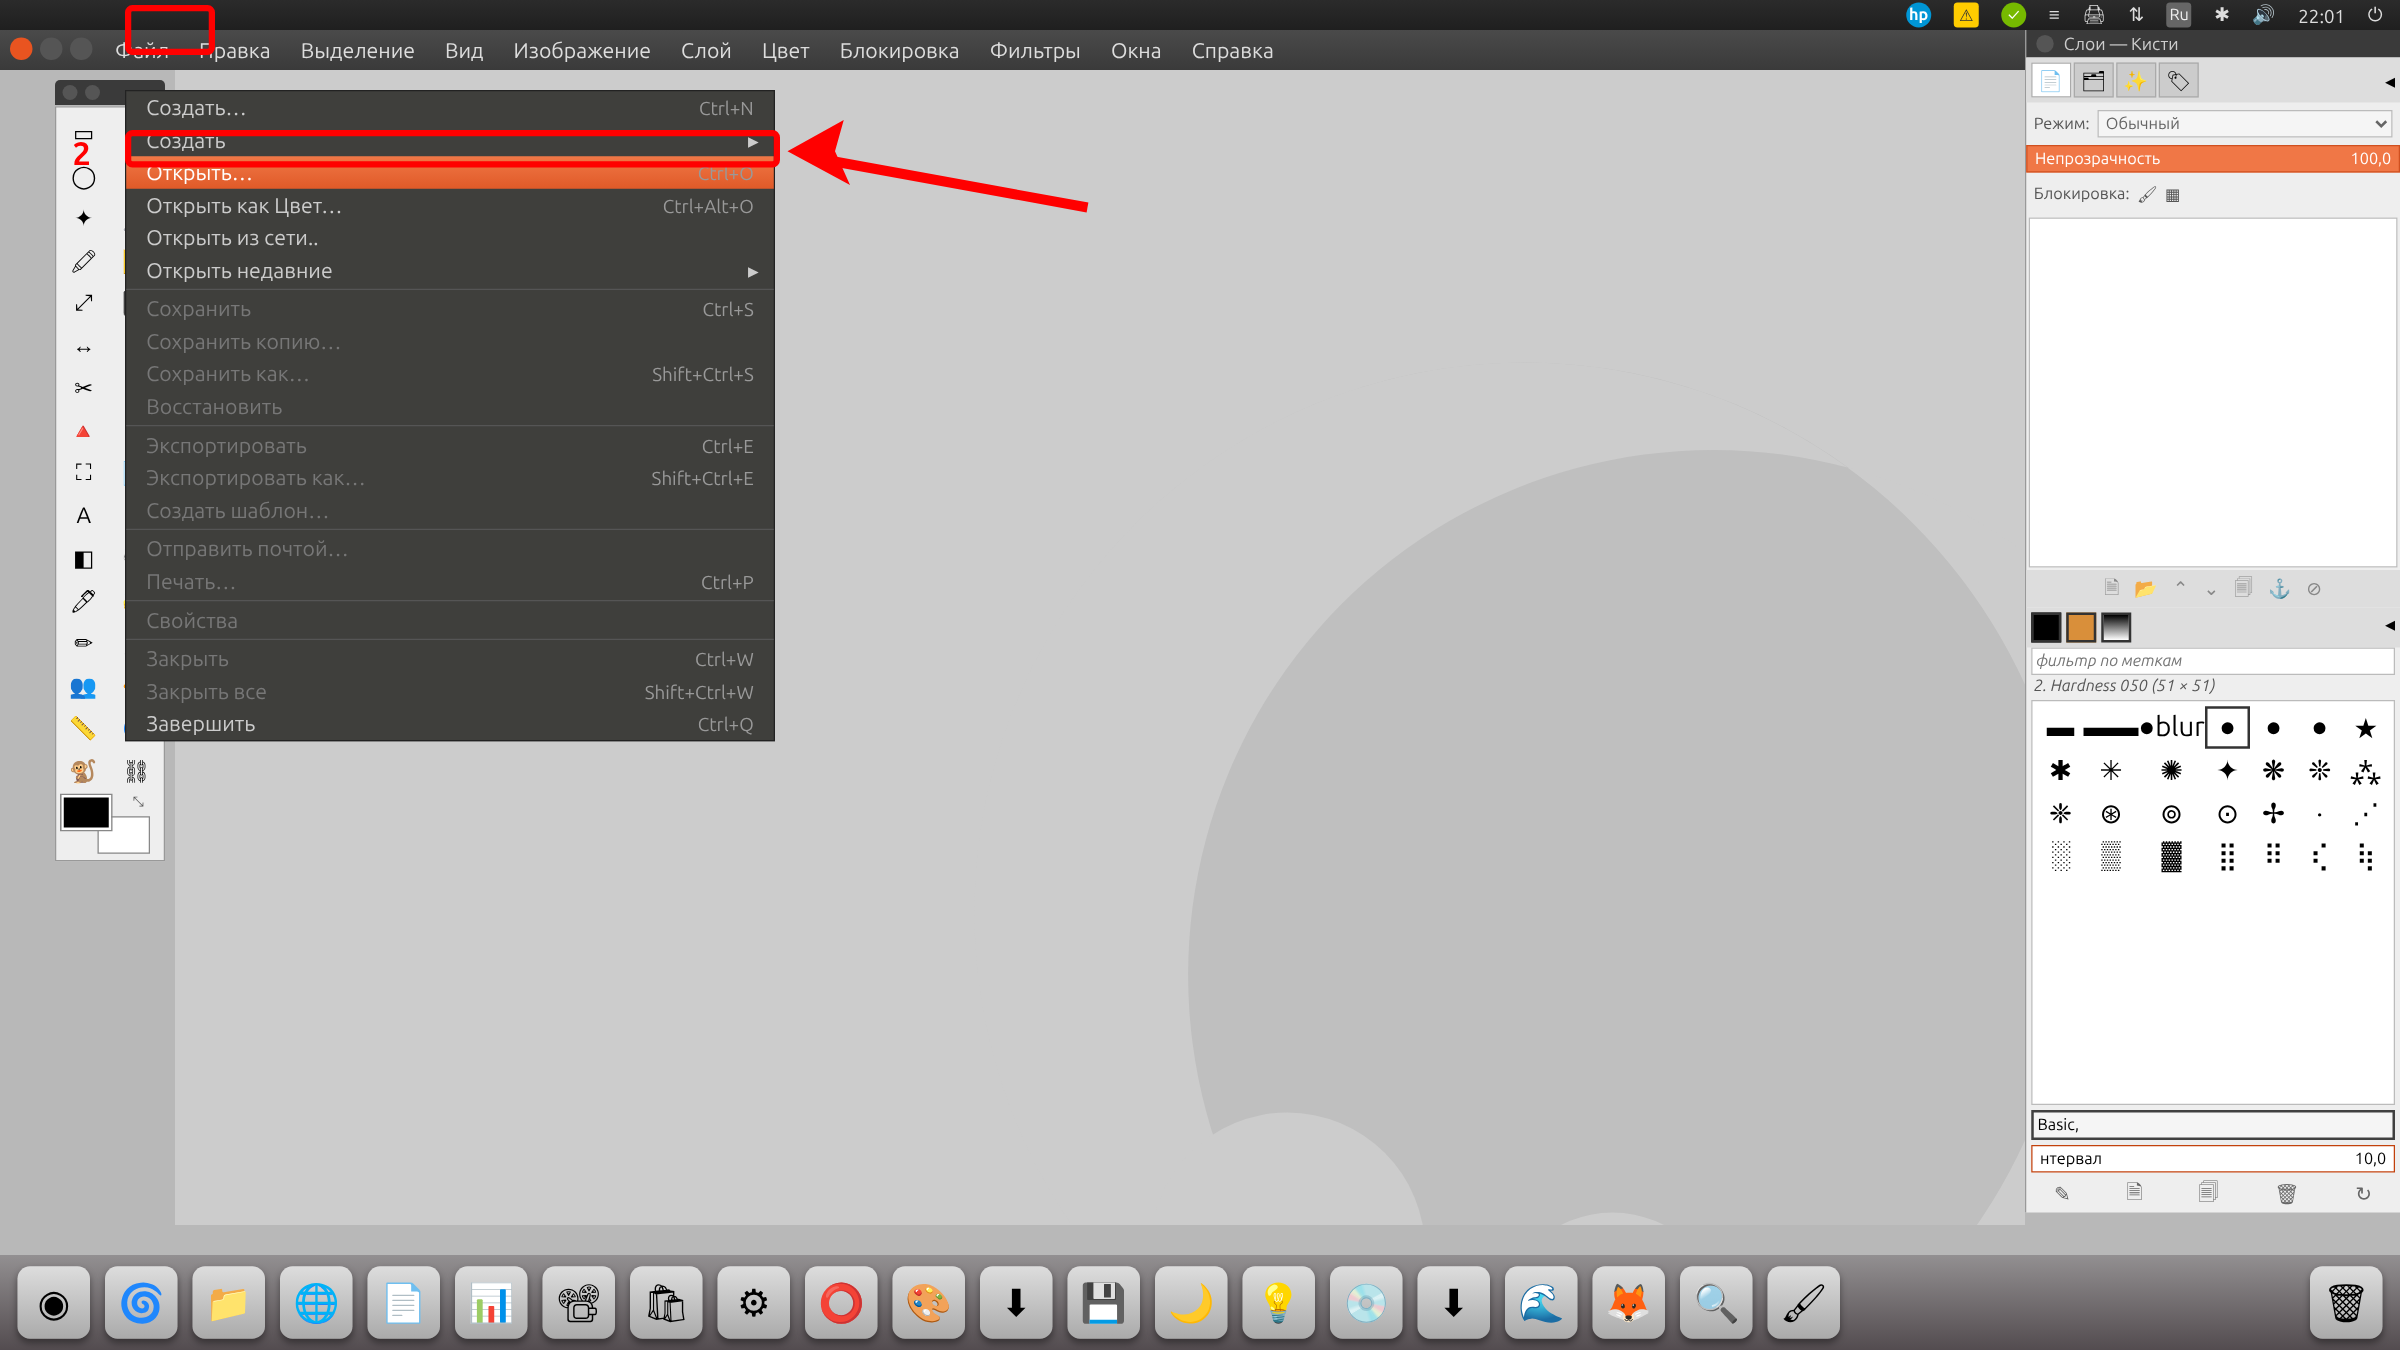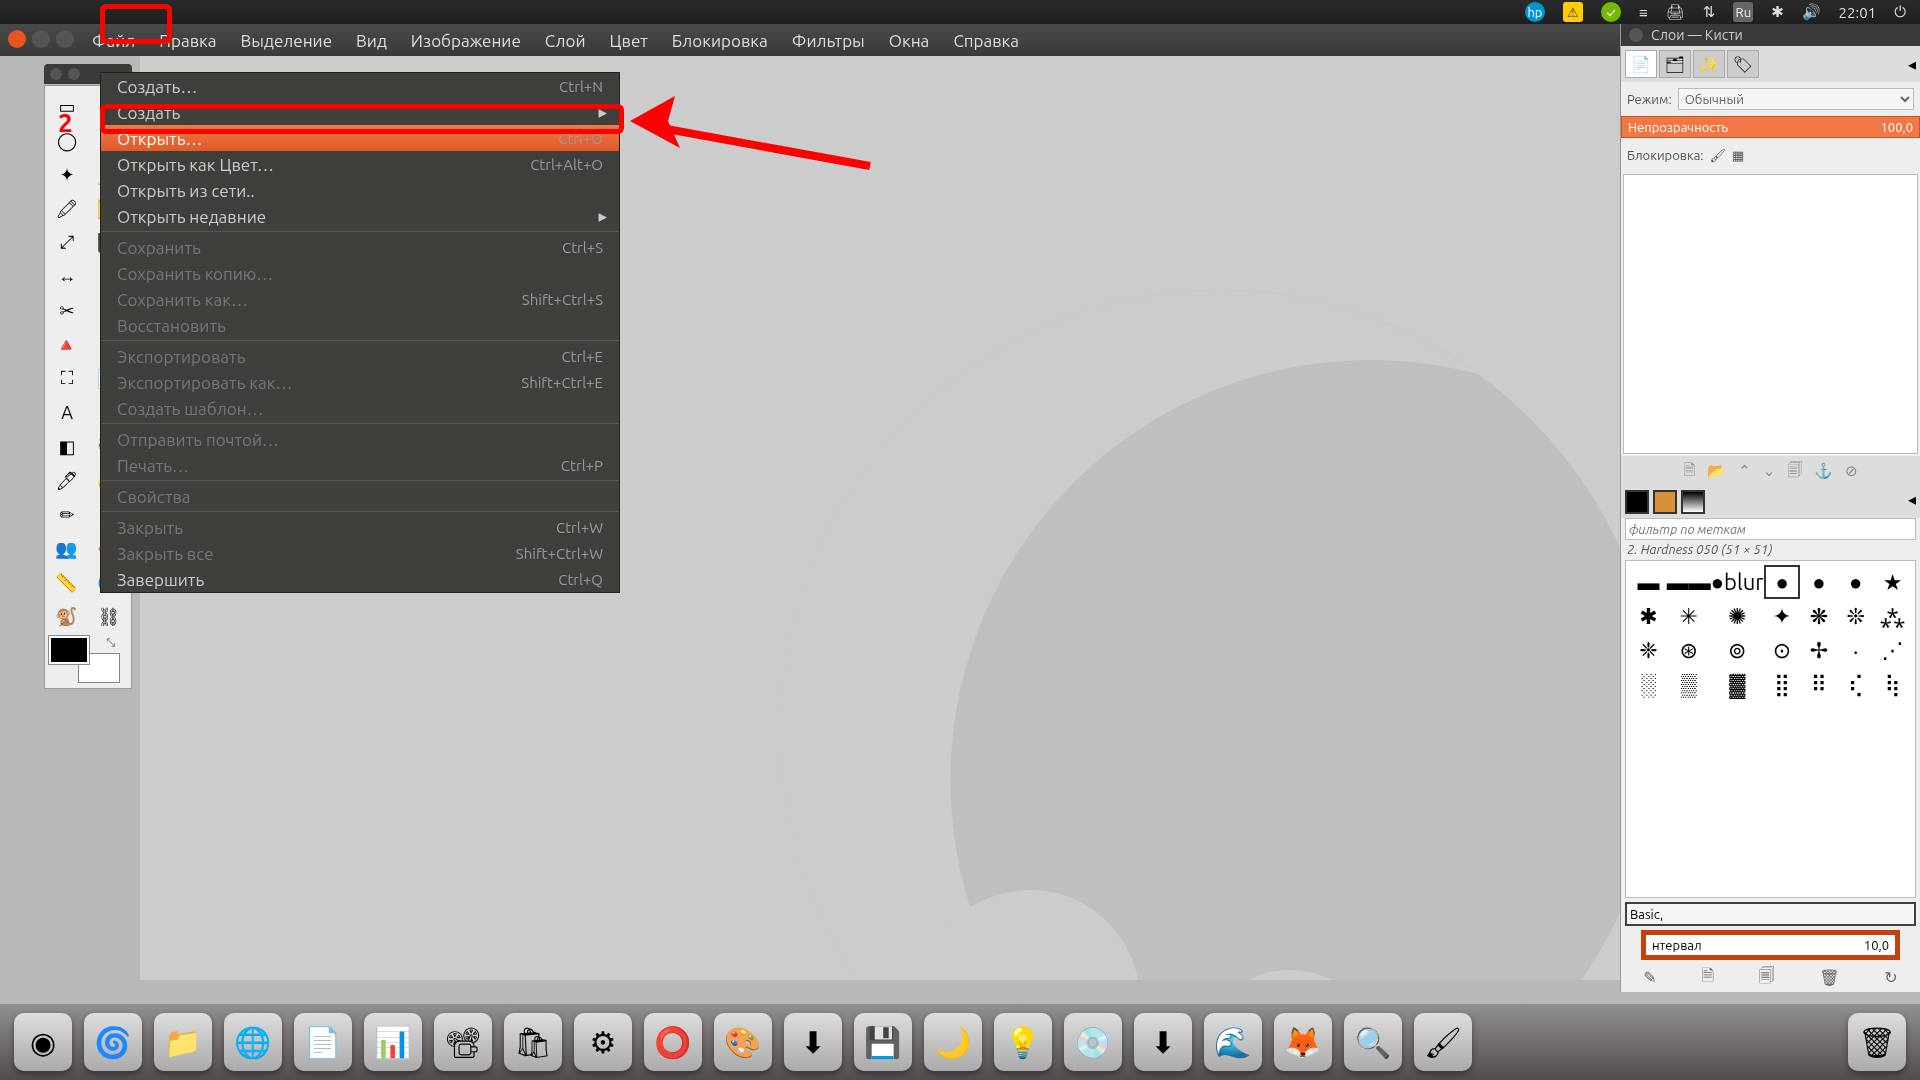--- a/index.html
+++ b/index.html
@@ -3,21 +3,21 @@
 <meta charset="utf-8">
 <style>
 *{margin:0;padding:0;box-sizing:border-box;font-family:Ubuntu,Arial,sans-serif;-webkit-user-select:none;user-select:none}
 html,body{width:1920px;height:1080px;overflow:hidden;background:#b8b8b8}
 
 #sysbar{position:absolute;left:0;top:0;width:100%;height:24px;background:linear-gradient(#2b2b2b,#1f1f1f);color:#ddd;display:flex;align-items:center;font-size:15px}
 #sysbar .spacer{flex:1}
 #sysbar .tray{display:flex;gap:18px;align-items:center;padding-right:14px}
 #sysbar .tray span{display:inline-flex;align-items:center;justify-content:center}
 .ind{width:20px;height:20px;border-radius:3px;display:inline-flex;align-items:center;justify-content:center;font-size:13px}
-.hp{background:#0096d6;color:#fff;border-radius:50%;font-weight:normal}
+.hp{background:#0096d6;color:#fff;border-radius:50%;font-weight:bold}
 .yel{background:#ffcc00;color:#333}
 .grn{background:#76b900;color:#fff;border-radius:50%}
 .ru{background:#666;color:#eee}
 
 #menubar{position:absolute;left:0;top:24px;width:100%;height:32px;background:linear-gradient(#4a4a4a,#3a3a3a);display:flex;align-items:center;padding-left:80px;gap:0}
 #menubar .win-ctl{position:absolute;left:8px;top:6px;display:flex;gap:6px}
 #menubar .win-ctl span{width:18px;height:18px;border-radius:50%;display:inline-block}
 .close-b{background:#e95420}
 .min-b,.max-b{background:#555}
 #menubar .mitem{color:#ddd;padding:0 12px;height:100%;display:flex;align-items:center;font-size:17px;cursor:pointer}
@@ -36,42 +36,42 @@
 
 #filemenu{position:absolute;left:100px;top:72px;width:520px;background:#3f3f3c;border:1px solid #222;font-size:17px;color:#ccc}
 #filemenu .row{display:flex;align-items:center;height:26px;padding:0 16px;position:relative}
 #filemenu .row .lbl{flex:1}
 #filemenu .row .sc{color:#999;font-size:15px}
 #filemenu .row .arr{color:#ccc;position:absolute;right:12px}
 #filemenu .row.hi{background:linear-gradient(#f07746,#e05a28);color:#fff}
 #filemenu .sep{height:1px;background:#555;margin:2px 0}
 #filemenu .row.dis{color:#777}
 
-#rdock{position:absolute;right:0;top:24px;width:300px;bottom:88px;background:#eee;border-left:1px solid #999;display:flex;flex-direction:column}
+#rdock{position:absolute;right:0;top:24px;width:300px;bottom:110px;background:#eee;border-left:1px solid #999;display:flex;flex-direction:column}
 #rdock-title{height:22px;background:#3a3a3a;color:#ccc;display:flex;align-items:center;font-size:14px;padding-left:30px;gap:6px}
 #rdock-title .btn{width:14px;height:14px;border-radius:50%;background:#555;position:absolute;left:8px}
 #rdock .tabs{height:36px;background:#ddd;display:flex;align-items:center;gap:2px;padding:4px}
 #rdock .tabs .t{width:32px;height:28px;background:#ccc;display:flex;align-items:center;justify-content:center;font-size:16px;border:1px solid #aaa}
 #rdock .tabs .t.on{background:#fff}
 #rdock .opts{padding:4px 6px;font-size:13px;color:#555}
 #rdock .opts .r{display:flex;align-items:center;height:26px;gap:6px}
 #rdock .opts select{flex:1;font-size:13px;background:#f5f5f5;border:1px solid #bbb;padding:2px;color:#666}
 #rdock .opac{background:#f07746;color:#fff;display:flex;padding:3px 6px;font-size:13px;border:1px solid #d05020}
 #rdock .opac .v{margin-left:auto}
 #rdock .layerlist{flex:0 0 280px;background:#fff;margin:2px;border:1px solid #bbb}
 #rdock .lbtns{height:30px;background:#ddd;display:flex;gap:12px;align-items:center;justify-content:center;font-size:15px;color:#888}
 #rdock .brush-top{display:flex;gap:4px;padding:4px;background:#ddd}
 #rdock .brush-top .sw{width:24px;height:24px;border:2px solid #333}
 #rdock .brushfilter{width:calc(100% - 8px);margin:0 4px;font-size:13px;font-style:italic;padding:3px;border:1px solid #bbb;color:#888}
 #rdock .brushname{padding:2px 6px;font-size:13px;font-style:italic;color:#555}
 #rdock .brushgrid{flex:1;background:#fff;margin:2px 4px;border:1px solid #bbb;display:grid;grid-template-columns:repeat(7,1fr);gap:0;padding:4px;overflow:hidden;align-content:start}
 #rdock .brushgrid .b{height:34px;display:flex;align-items:center;justify-content:center;font-size:22px}
 #rdock .brushgrid .b.sel{border:2px solid #333}
 #rdock .preset{margin:2px 4px;padding:3px;border:2px solid #404040;font-size:13px;background:#f5f5f5}
-#rdock .interval{margin:2px 20px;padding:3px 6px;border:5px solid #c2410c;font-size:13px;background:#fff;display:flex}
+#rdock .interval{margin:2px 4px;padding:3px 6px;border:1px solid #c2410c;font-size:13px;background:#fff;display:flex}
 #rdock .bbtns{height:30px;display:flex;gap:20px;align-items:center;justify-content:space-around;padding:0 10px;font-size:16px;color:#666}
 
 .redbox{position:absolute;border:5px solid #ff0000;border-radius:6px;pointer-events:none}
 #ann-arrow{position:absolute;pointer-events:none}
 #ann-2{position:absolute;left:58px;top:108px;color:#ff0000;font-size:26px;font-weight:bold;pointer-events:none}
 
 #dock{position:absolute;left:0;bottom:0;width:100%;height:76px;background:linear-gradient(rgba(60,50,55,.3),rgba(40,30,35,.7));display:flex;align-items:center;gap:12px;padding:0 14px}
 #dock .app{width:58px;height:58px;border-radius:10px;display:flex;align-items:center;justify-content:center;font-size:30px;background:linear-gradient(#ddd,#aaa);box-shadow:0 3px 6px rgba(0,0,0,.4);cursor:pointer}
 #dock .spacer{flex:1}
 </style>

